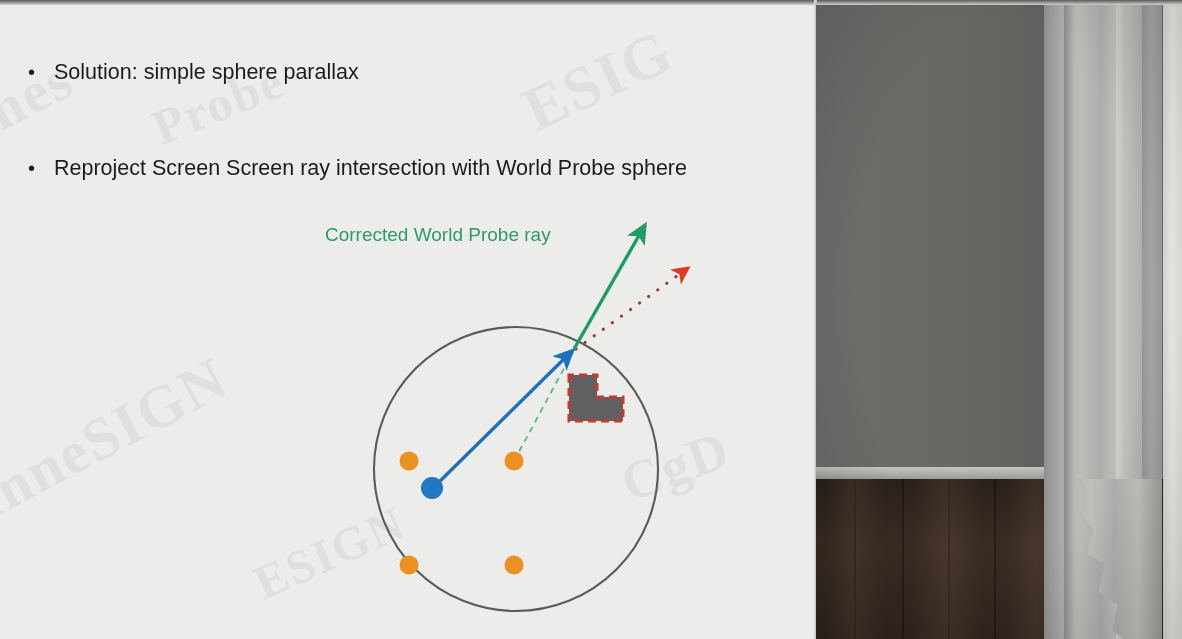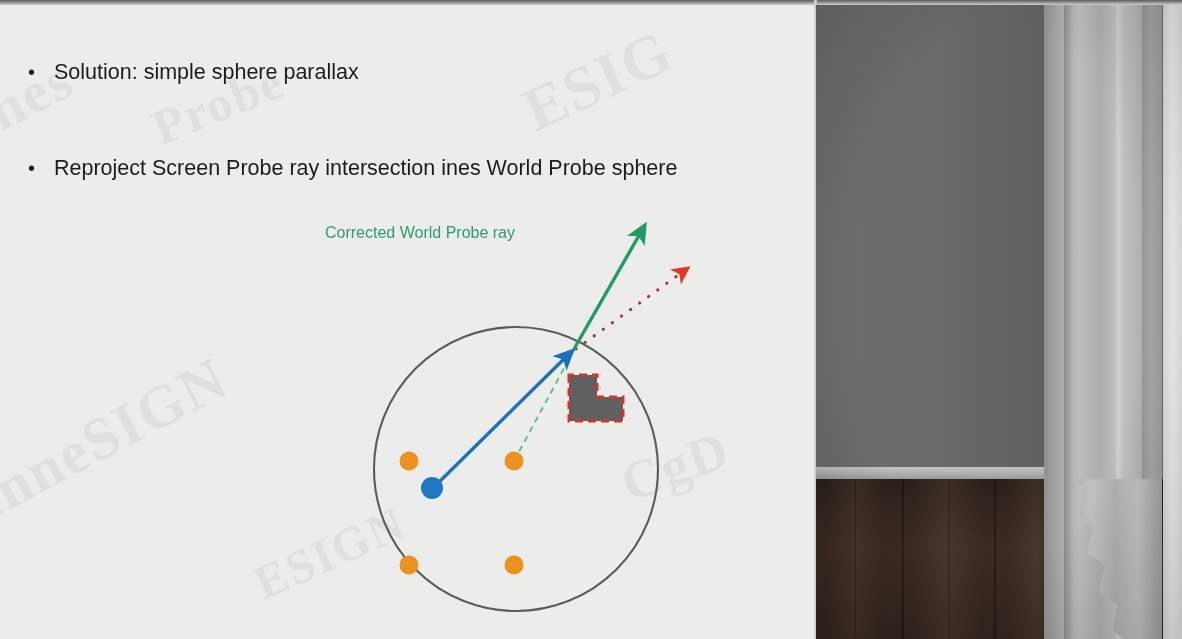--- a/index.html
+++ b/index.html
@@ -54,21 +54,21 @@
   #bullet1{left:28px;top:44px;}
   #bullet2{left:28px;top:140px;}
 
   
   #diagram{
     position:absolute;left:0;top:0;width:816px;height:634px;
     overflow:visible;
   }
 
   .lbl{
-    position:absolute;font-size:16px;white-space:nowrap;text-align:center;
+    position:absolute;font-size:19px;white-space:nowrap;text-align:center;
   }
   #lbl-green{left:325px;top:219px;color:#2e9b68;}
   #lbl-blue{left:173px;top:478px;color:#2b7fc0;}
 
   
   #webcam{
     position:absolute;left:816px;top:5px;width:366px;height:634px;
     overflow:hidden;background:#6b6d6a;
   }
   
@@ -158,21 +158,21 @@
     <div class="wm" id="wm5">CgD</div>
     <div class="wm" id="wm6">ESIGN</div>
 
     <div class="bullet-row" id="bullet1">
       <span class="bullet-dot">•</span>
       <span class="bullet-text">Solution: simple sphere parallax</span>
     </div>
 
     <div class="bullet-row" id="bullet2">
       <span class="bullet-dot">•</span>
-      <span class="bullet-text">Reproject Screen Probe ray intersection ines World Probe sphere</span>
+      <span class="bullet-text">Reproject Screen Screen ray intersection with World Probe sphere</span>
     </div>
 
     <svg id="diagram" viewBox="0 0 816 634">
       <defs>
         <marker id="arrow-green" markerWidth="7" markerHeight="7" refX="5.4" refY="3" orient="auto">
           <path d="M0,0 L6.5,3 L0,6 L1.6,3 Z" fill="#1f9c62"></path>
         </marker>
         <marker id="arrow-blue" markerWidth="7" markerHeight="7" refX="5.2" refY="3" orient="auto">
           <path d="M0,0 L6.5,3 L0,6 L1.6,3 Z" fill="#1b72bb"></path>
         </marker>

